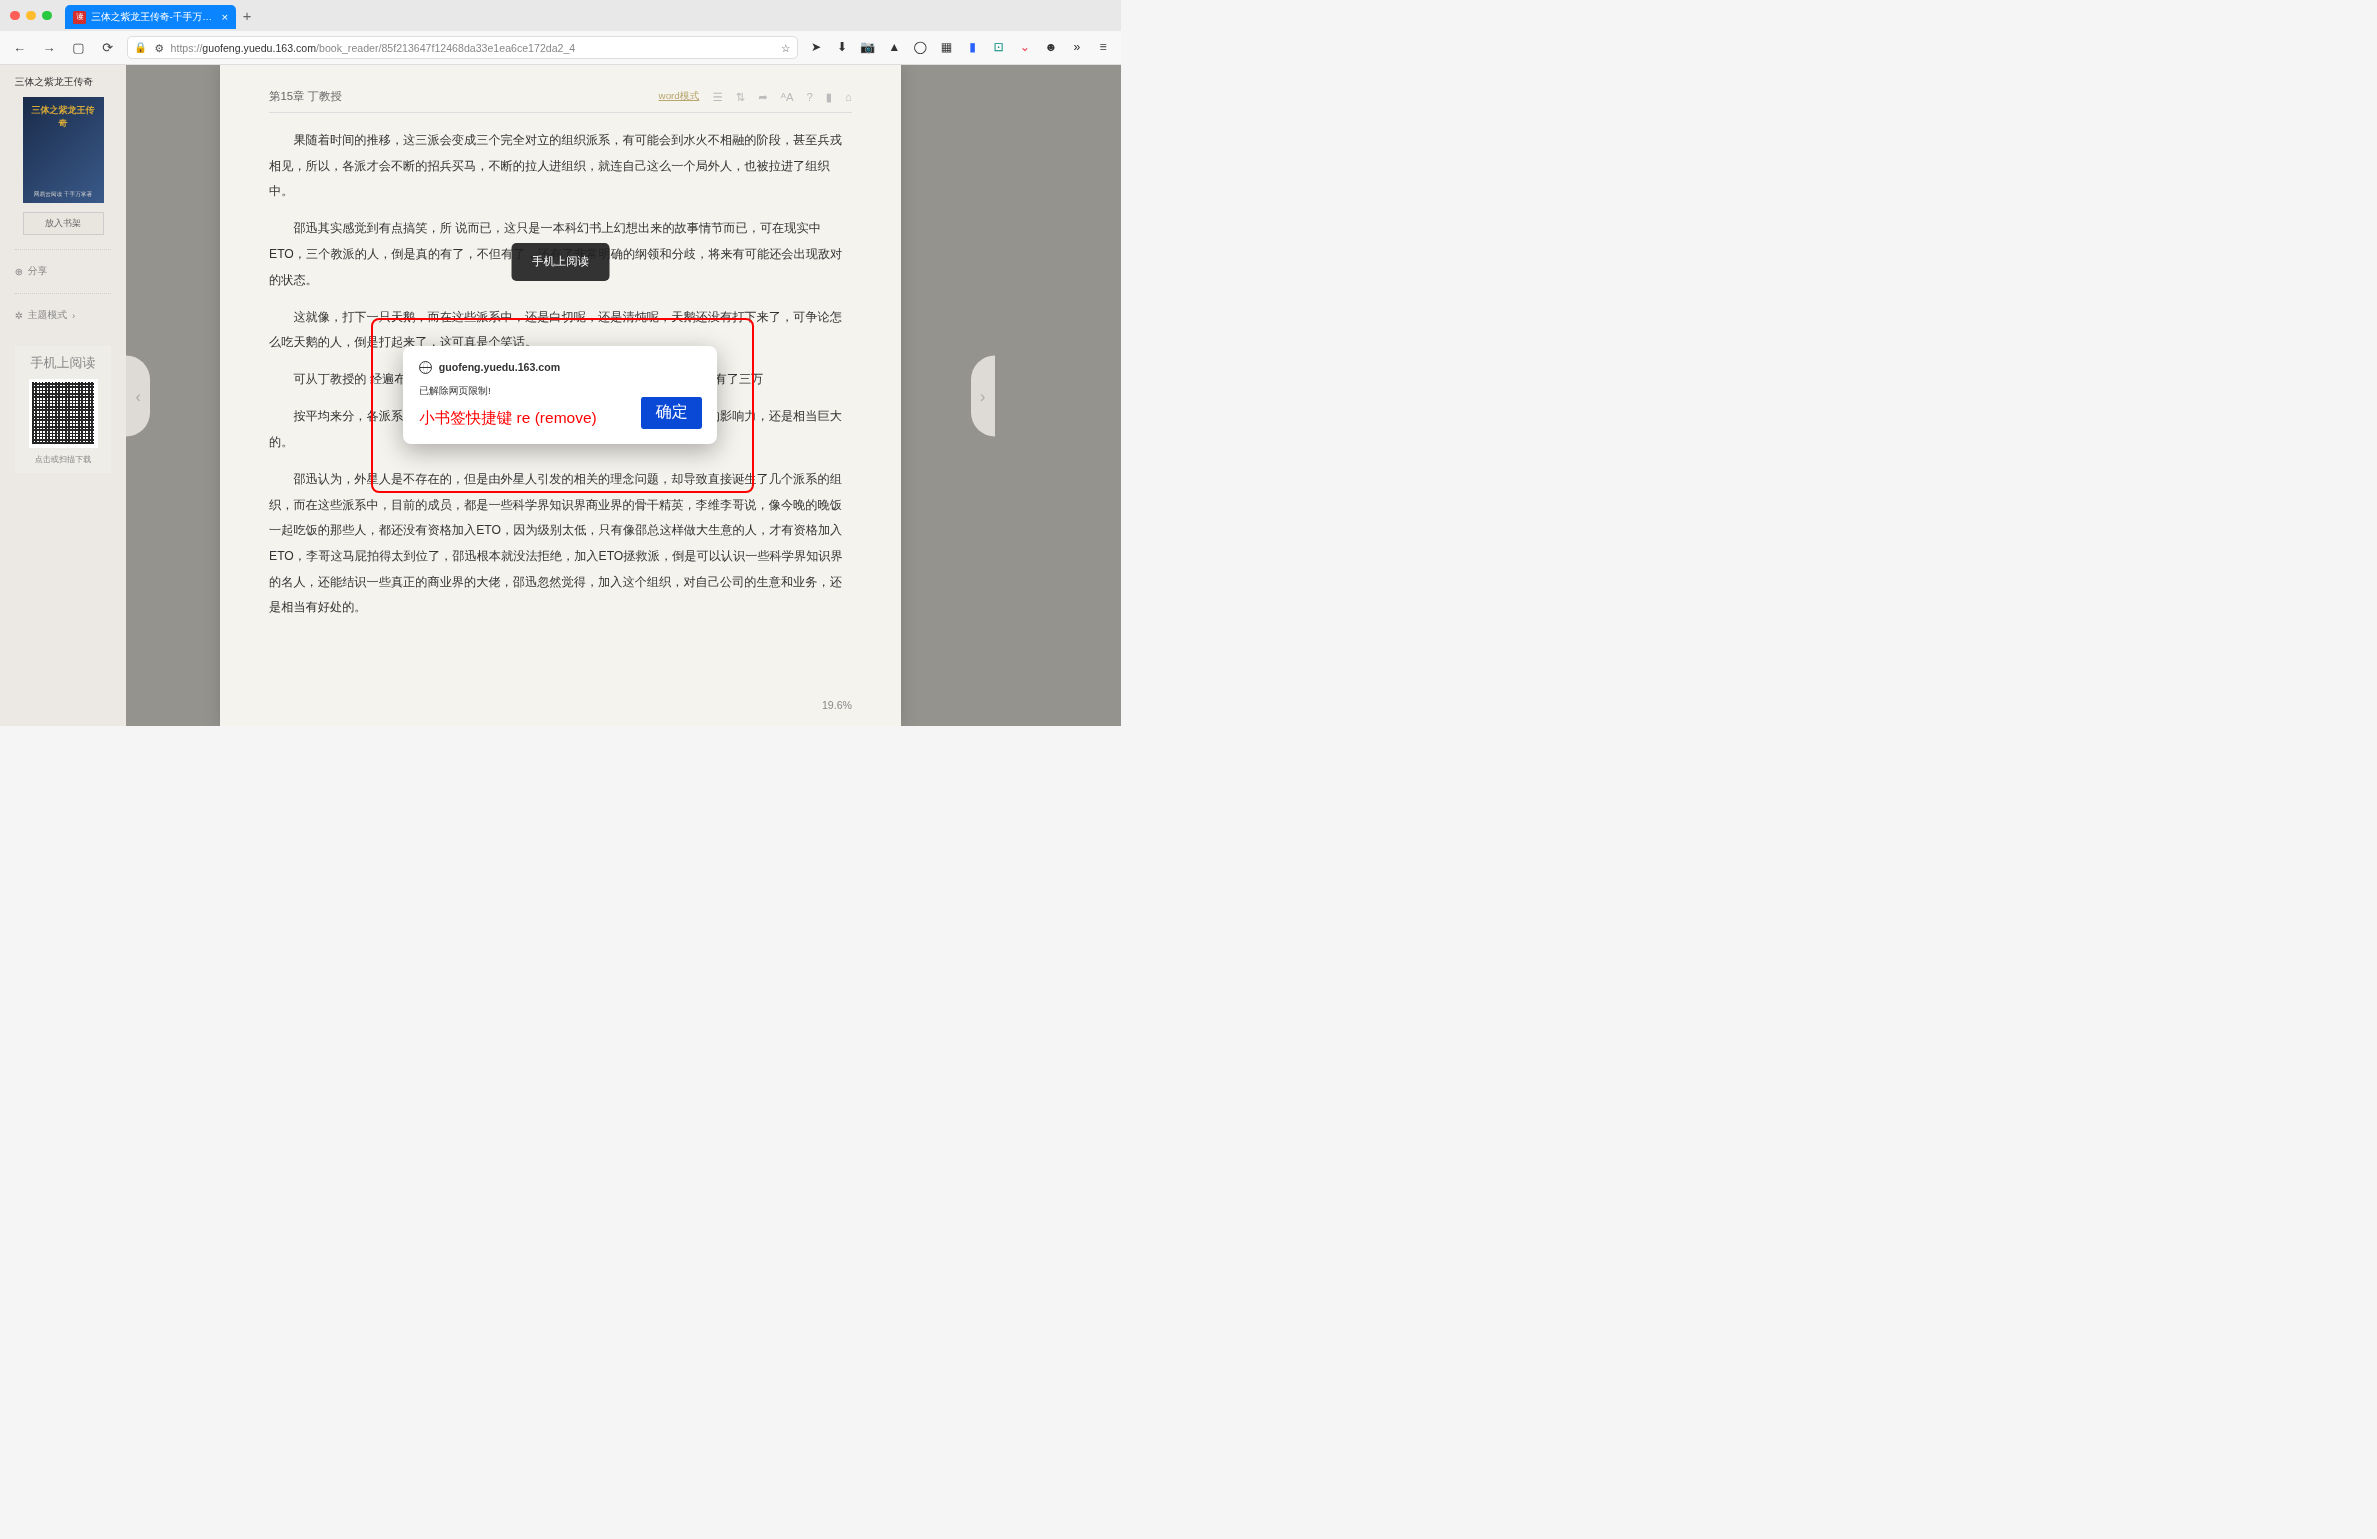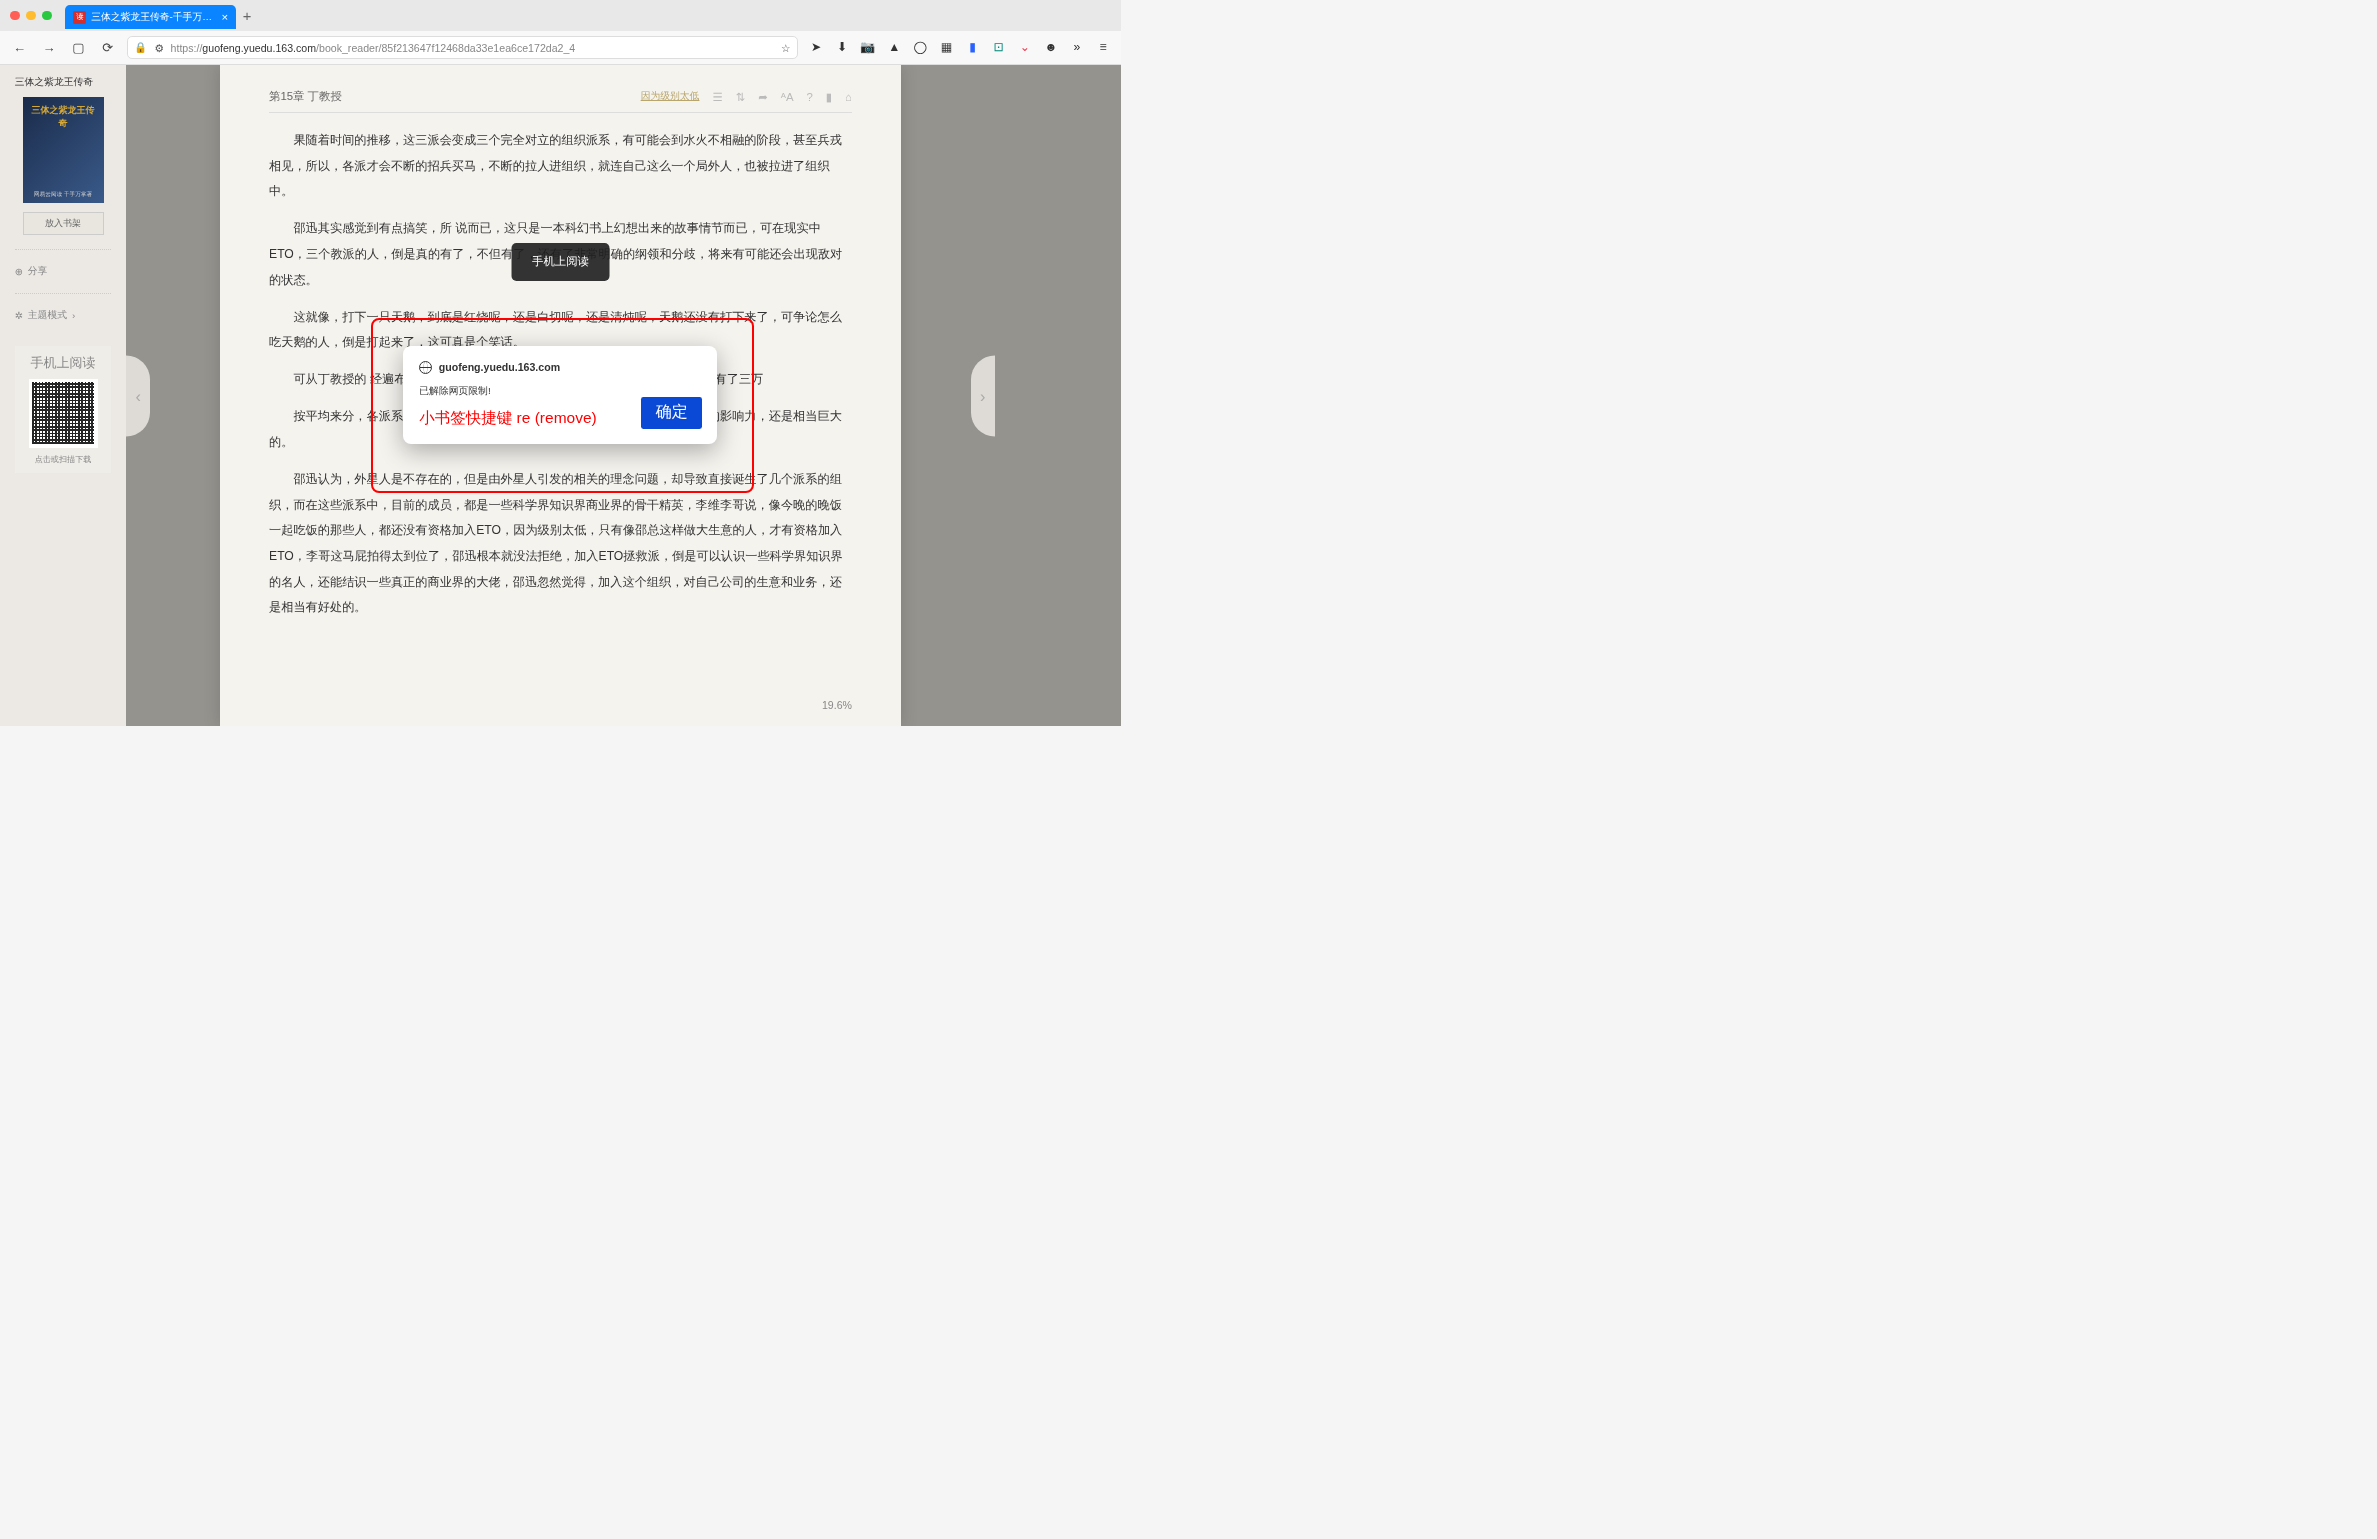--- a/index.html
+++ b/index.html
@@ -167,34 +167,34 @@
     </div>
   </div>
 
   <div class="page-btn left">‹</div>
 
   <div class="reader-paper">
     <div class="reader-inner">
       <div class="chapter-header">
         <div class="chapter-title">第15章 丁教授</div>
         <div class="reader-tools">
-          <span class="word-mode">因为级别太低</span>
+          <span class="word-mode">word模式</span>
           <span class="tool-ic">☰</span>
           <span class="tool-ic">⇅</span>
           <span class="tool-ic">➦</span>
           <span class="tool-ic">ᴬA</span>
           <span class="tool-ic">?</span>
           <span class="tool-ic">▮</span>
           <span class="tool-ic">⌂</span>
         </div>
       </div>
       <div class="body-text">
         <p>果随着时间的推移，这三派会变成三个完全对立的组织派系，有可能会到水火不相融的阶段，甚至兵戎相见，所以，各派才会不断的招兵买马，不断的拉人进组织，就连自己这么一个局外人，也被拉进了组织中。</p>
         <p>邵迅其实感觉到有点搞笑，所                              说而已，这只是一本科幻书上幻想出来的故事情节而已，可在现实中                              ETO，三个教派的人，倒是真的有了，不但有了，还有了非常明确的纲领和分歧，将来有可能还会出现敌对的状态。</p>
-        <p>这就像，打下一只天鹅，到底是红烧呢，还是白切呢，还是清炖呢，天鹅还没有打下来了，可争论怎么吃天鹅的人，倒是打起来了，这可真是个笑话。</p>
+        <p>这就像，打下一只天鹅，而在这些派系中，还是白切呢，还是清炖呢，天鹅还没有打下来了，可争论怎么吃天鹅的人，倒是打起来了，这可真是个笑话。</p>
         <p>可从丁教授的                                                                          经遍布全球多个国家，多个领域，成                                                                          万了，光上海这地方，已经有了三万</p>
         <p>按平均来分，各派系也有一万多人了，这个规模已经很大了，这说明这个组织的影响力，还是相当巨大的。</p>
         <p>邵迅认为，外星人是不存在的，但是由外星人引发的相关的理念问题，却导致直接诞生了几个派系的组织，而在这些派系中，目前的成员，都是一些科学界知识界商业界的骨干精英，李维李哥说，像今晚的晚饭一起吃饭的那些人，都还没有资格加入ETO，因为级别太低，只有像邵总这样做大生意的人，才有资格加入ETO，李哥这马屁拍得太到位了，邵迅根本就没法拒绝，加入ETO拯救派，倒是可以认识一些科学界知识界的名人，还能结识一些真正的商业界的大佬，邵迅忽然觉得，加入这个组织，对自己公司的生意和业务，还是相当有好处的。</p>
       </div>
       <div class="progress-txt">19.6%</div>
     </div>
   </div>
 
   <div class="page-btn right">›</div>
 

